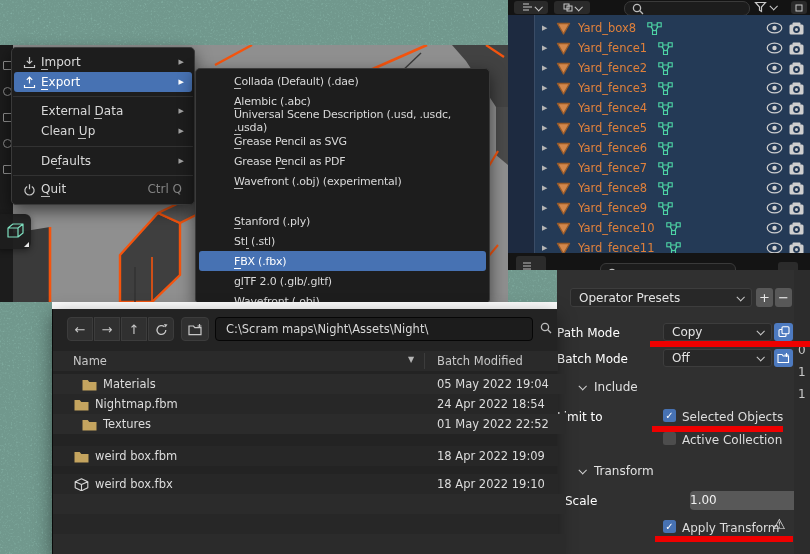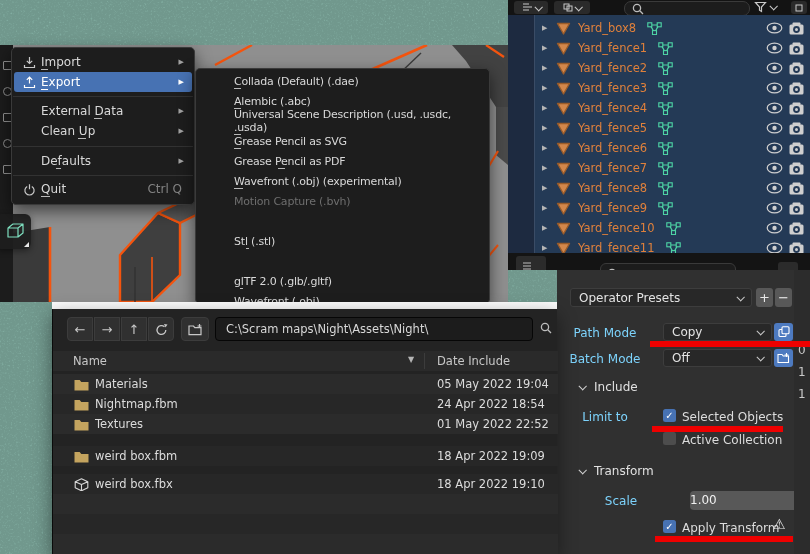--- a/index.html
+++ b/index.html
@@ -49,38 +49,38 @@
   
   .props-header{left:508px;top:253px;width:302px;height:17px;background:#141414;overflow:hidden;}
   
   .panel{left:557px;top:270px;width:237px;height:284px;background:#303030;color:#c7c7c7;font-size:12px;}
   .edge-strip{left:794px;top:270px;width:16px;height:284px;background:#2c2c2c;color:#c9c9c9;font-size:12px;}
   .drop{position:absolute;background:#282828;border:1px solid #3d3d3d;border-radius:3px;color:#e3e3e3;
         display:flex;align-items:center;padding:0 8px;box-sizing:border-box;}
   .drop .chev{margin-left:auto;}
   .sqbtn{position:absolute;background:#585858;border-radius:3px;color:#e8e8e8;display:flex;align-items:center;justify-content:center;font-size:13px;}
   .bluebtn{position:absolute;background:#4d7ac0;border-radius:3px;display:flex;align-items:center;justify-content:center;}
-  .plabel{position:absolute;width:96px;text-align:center;color:#7dd3fc;}
+  .plabel{position:absolute;width:96px;text-align:left;color:#ffffff;}
   .sect{position:absolute;display:flex;align-items:center;gap:9px;color:#e0e0e0;}
   .sect .chev{border-color:#cfcfcf;}
   .cb{position:absolute;width:13px;height:13px;border-radius:2.5px;}
   .cb.on{background:#4772b3;color:#fff;font-size:10px;line-height:13px;text-align:center;font-weight:bold;}
   .cb.off{background:#4d4d4d;}
   .cb-label{position:absolute;color:#dcdcdc;}
   .slider{position:absolute;background:#585858;border-radius:4px;color:#f0f0f0;text-align:left;margin-left:27px;}
   .redbar{position:absolute;height:6px;background:#ee0000;z-index:6;}
   
   .white-strip{left:52px;top:302px;width:505px;height:7px;background:#fcfcfc;z-index:4;}
   .browser{left:52px;top:309px;width:505px;height:245px;background:#232323;border-left:1px solid #0a0a0a;
            box-sizing:border-box;z-index:4;color:#d5d5d5;font-size:11.5px;box-shadow:0 6px 18px rgba(0,0,0,.45);}
   .nav-btn{position:absolute;top:8px;width:26px;height:24px;background:#303030;border:1px solid #3c3c3c;
            display:flex;align-items:center;justify-content:center;color:#c8c8c8;font-size:13px;box-sizing:border-box;}
   .fb-col-header{position:absolute;left:0;top:42px;width:505px;height:20px;background:#2a2a2a;color:#c8c8c8;}
   .fb-row{position:absolute;left:0;width:505px;height:20px;display:flex;align-items:center;color:#dcdcdc;}
-  .fb-row.alt0{background:#2b2b2b;} .fb-row.alt1{background:#272727;}
+  .fb-row.alt0{background:#2b2b2b;padding-left:8px;} .fb-row.alt1{background:#272727;}
   .fb-icon{width:15px;height:13px;margin-left:21px;margin-right:6px;flex:none;}
   .fb-date{position:absolute;left:384px;}
   .pathfield{position:absolute;left:162px;top:8px;width:318px;height:24px;background:#1c1c1c;border:1px solid #060606;
              border-radius:4px;color:#d8d8d8;font-size:11.5px;padding:0 10px;box-sizing:border-box;
              font-family:"DejaVu Sans","Liberation Sans",sans-serif;outline:none;}
 </style>
 </head>
 <body>
 
 <div class="stage">
@@ -451,21 +451,21 @@
     <div class="cb on" style="left:106px;top:139px">✓</div>
     <div class="cb-label" style="left:125px;top:140px">Selected Objects</div>
     <div class="cb off" style="left:106px;top:162px"></div>
     <div class="cb-label" style="left:125px;top:163px">Active Collection</div>
 
     <div class="sect" style="left:22px;top:194px">
       <span class="chev"></span>
       <span>Transform</span>
     </div>
 
-    <div class="plabel" style="left:16px;top:224px">Scale</div>
+    <div class="plabel" style="left:8px;top:224px">Scale</div>
     <div class="slider" style="left:106px;top:221px;width:130px;height:19px;line-height:19px">
       <span>1.00</span>
     </div>
 
     <div class="cb on" style="left:106px;top:250px">✓</div>
     <div class="cb-label" style="left:125px;top:251px">Apply Transform</div>
     <div class="abs" style="left:216px;top:246px;font-size:14px;color:#e6e6e6">⚠</div>
   </div>
 
   <div class="abs edge-strip">
@@ -534,25 +534,28 @@
     </div>
     <div class="sm-item" style="top:62px">
       <span class="mi-label">Grease Pencil as SVG<i class="ul" style="left:0;width:7px"></i></span>
     </div>
     <div class="sm-item" style="top:82px">
       <span class="mi-label">Grease Pencil as PDF<i class="ul" style="left:44px;width:7px"></i></span>
     </div>
     <div class="sm-item" style="top:102px">
       <span class="mi-label">Wavefront (.obj) (experimental)<i class="ul" style="left:0;width:9px"></i></span>
     </div>
-    <div class="sm-item sm-dis" style="top:122px">
-      <span class="mi-label">Motion Capture (.bvh)</span>
+    <div class="sm-item" style="top:142px">
+      <span class="mi-label">Stanford (.ply)<i class="ul" style="left:0;width:7px"></i></span>
     </div>
     <div class="sm-item" style="top:162px">
       <span class="mi-label">Stl (.stl)<i class="ul" style="left:12px;width:3px"></i></span>
+    </div>
+    <div class="sm-item mi-hl" style="top:182px">
+      <span class="mi-label">FBX (.fbx)<i class="ul" style="left:0;width:7px;background:#fff"></i></span>
     </div>
     <div class="sm-item" style="top:202px">
       <span class="mi-label">glTF 2.0 (.glb/.gltf)<i class="ul" style="left:6px;width:3px"></i></span>
     </div>
     <div class="sm-item" style="top:222px">
       <span class="mi-label">Wavefront (.obj)</span>
     </div>
   </div>
 
   <div class="abs white-strip"></div>
@@ -574,21 +577,21 @@
     </div>
     <input class="pathfield" readonly="" value="C:\Scram maps\Night\Assets\Night\" style="">
     <svg class="abs" width="13" height="13" style="left:487px;top:13px">
         <use href="#i-magnifier"></use>
       </svg>
 
     <div class="fb-col-header">
       <span class="abs" style="left:20px;top:3px">Name</span>
       <span class="abs" style="left:355px;top:4px;font-size:8px;color:#b5b5b5">▼</span>
       <span class="abs" style="left:371px;top:2px;width:1px;height:16px;background:#3c3c3c"></span>
-      <span class="abs" style="left:384px;top:3px">Date Include</span>
+      <span class="abs" style="left:384px;top:3px">Batch Modified</span>
     </div>
 
     <div class="fb-row alt0" style="top:65px">
       <svg class="fb-icon" viewBox="0 0 15 13">
           <use href="#i-folder"></use>
         </svg>
       <span>Materials</span>
       <span class="fb-date">05 May 2022 19:04</span>
     </div>
     <div class="fb-row alt1" style="top:85px">

